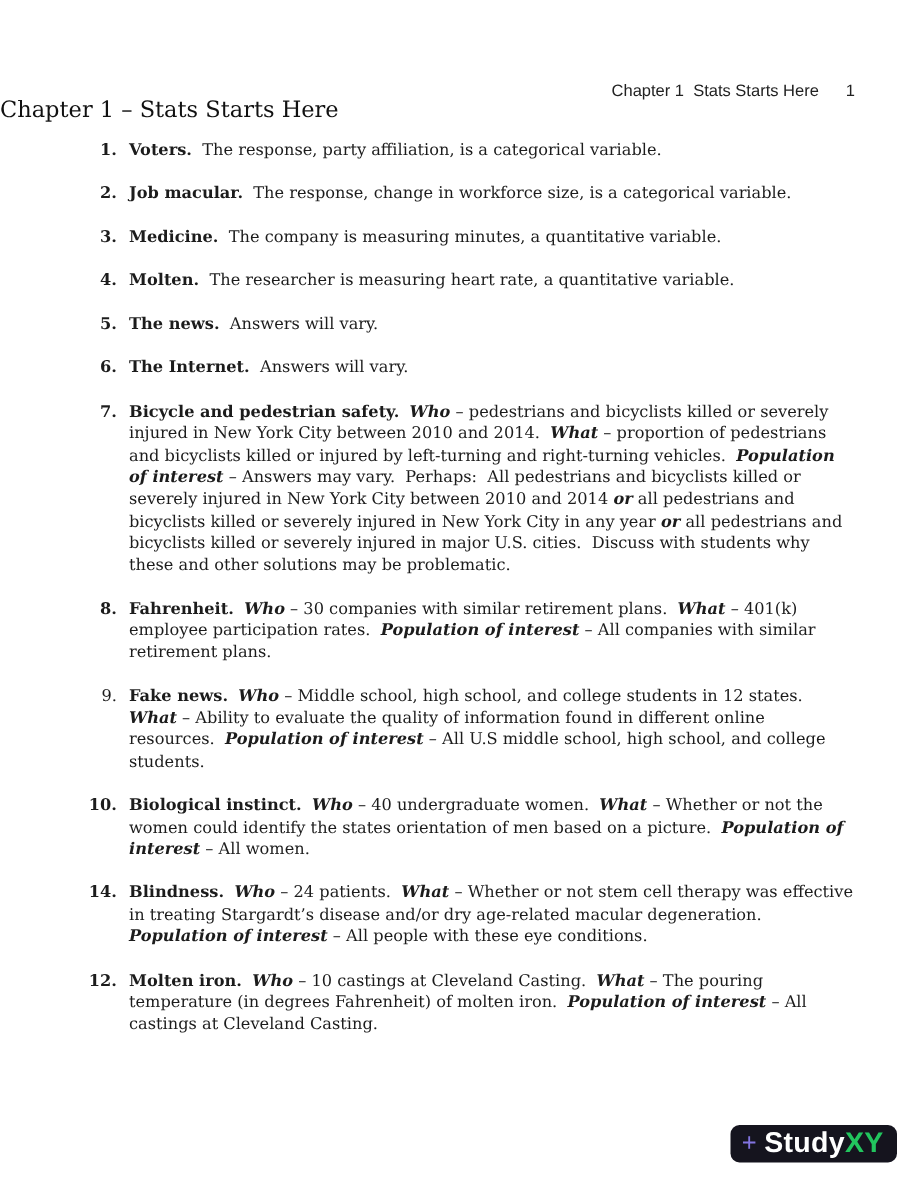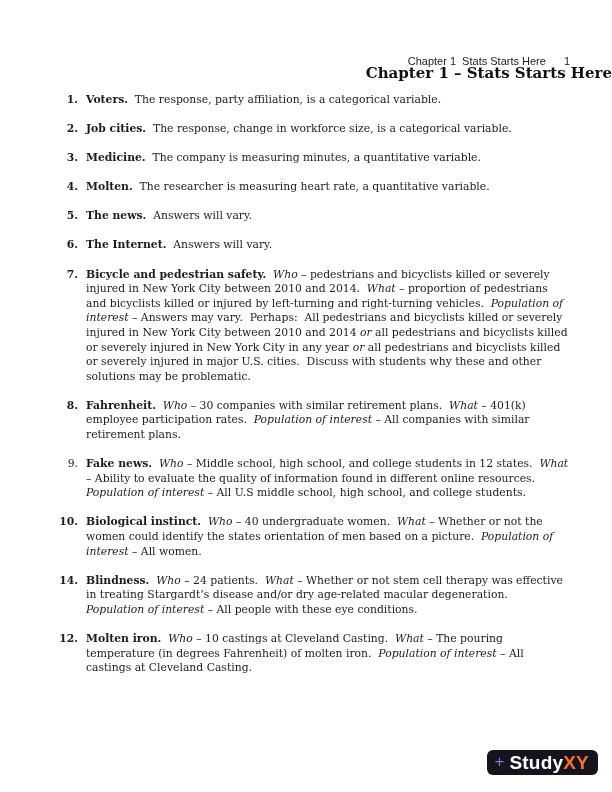--- a/index.html
+++ b/index.html
@@ -16,22 +16,22 @@
     top: 43px; right: 42px;
     font-family: "Liberation Sans", sans-serif;
     font-size: 11px;
     color: #222;
     white-space: pre;
   }
   .running-header .page-num { margin-left: 18px; }
   .doc-title {
     position: absolute;
     top: 64px; left: 0; right: 0;
-    text-align: right;
-    font-weight: bold;
+    text-align: left;
+    font-weight: normal;
     font-size: 15px;
     white-space: pre;
     color: #111;
   }
   .answer-list {
     position: absolute;
     top: 93px; left: 58px; right: 42px;
   }
   .item {
     display: flex;
@@ -46,21 +46,21 @@
     font-weight: bold;
     white-space: pre;
   }
   .item .num.plain { font-weight: normal; }
   .item .body {
     flex: 1;
     white-space: pre-wrap;
     text-align: left;
   }
   .seg-b { font-weight: bold; text-align: right; }
-  .seg-i { font-style: italic; }
+  .seg-i { font-style: italic; font-weight: bold; }
   .logo-badge {
     position: absolute;
     right: 14px; bottom: 17px;
     height: 25px;
     border-radius: 6px;
     display: flex;
     align-items: center;
     padding: 0 9px 0 8px;
     font-family: "Liberation Sans", sans-serif;
     font-weight: bold;
@@ -86,21 +86,21 @@
 
 <div class="doc-title">Chapter 1 – Stats Starts Here</div>
 
 <div class="answer-list">
     <div class="item">
       <span class="num">1.</span>
       <span class="body"><span class="seg-b">Voters.</span><span>  The response, party affiliation, is a categorical variable.</span></span>
     </div>
     <div class="item">
       <span class="num">2.</span>
-      <span class="body"><span class="seg-b">Job cities.</span><span>  The response, change in workforce size, is a categorical variable.</span></span>
+      <span class="body"><span class="seg-b">Job macular.</span><span>  The response, change in workforce size, is a categorical variable.</span></span>
     </div>
     <div class="item">
       <span class="num">3.</span>
       <span class="body"><span class="seg-b">Medicine.</span><span>  The company is measuring minutes, a quantitative variable.</span></span>
     </div>
     <div class="item">
       <span class="num">4.</span>
       <span class="body"><span class="seg-b">Molten.</span><span>  The researcher is measuring heart rate, a quantitative variable.</span></span>
     </div>
     <div class="item">
@@ -133,14 +133,14 @@
     </div>
     <div class="item">
       <span class="num">12.</span>
       <span class="body"><span class="seg-b">Molten iron.</span><span>  </span><span class="seg-i">Who</span><span> – 10 castings at Cleveland Casting.  </span><span class="seg-i">What</span><span> – The pouring temperature (in degrees Fahrenheit) of molten iron.  </span><span class="seg-i">Population of interest</span><span> – All castings at Cleveland Casting.</span></span>
     </div>
   </div>
 
 <div class="logo-badge" style="background: rgb(21, 20, 30);">
   <span class="logo-plus" style="color: rgb(130, 116, 224);">+</span>
   <span class="logo-text" style="color: rgb(255, 255, 255);">Study</span>
-  <span class="logo-text" style="color: #f97316;">XY</span>
+  <span class="logo-text" style="color: #22c55e;">XY</span>
 </div>
 
 </body></html>

